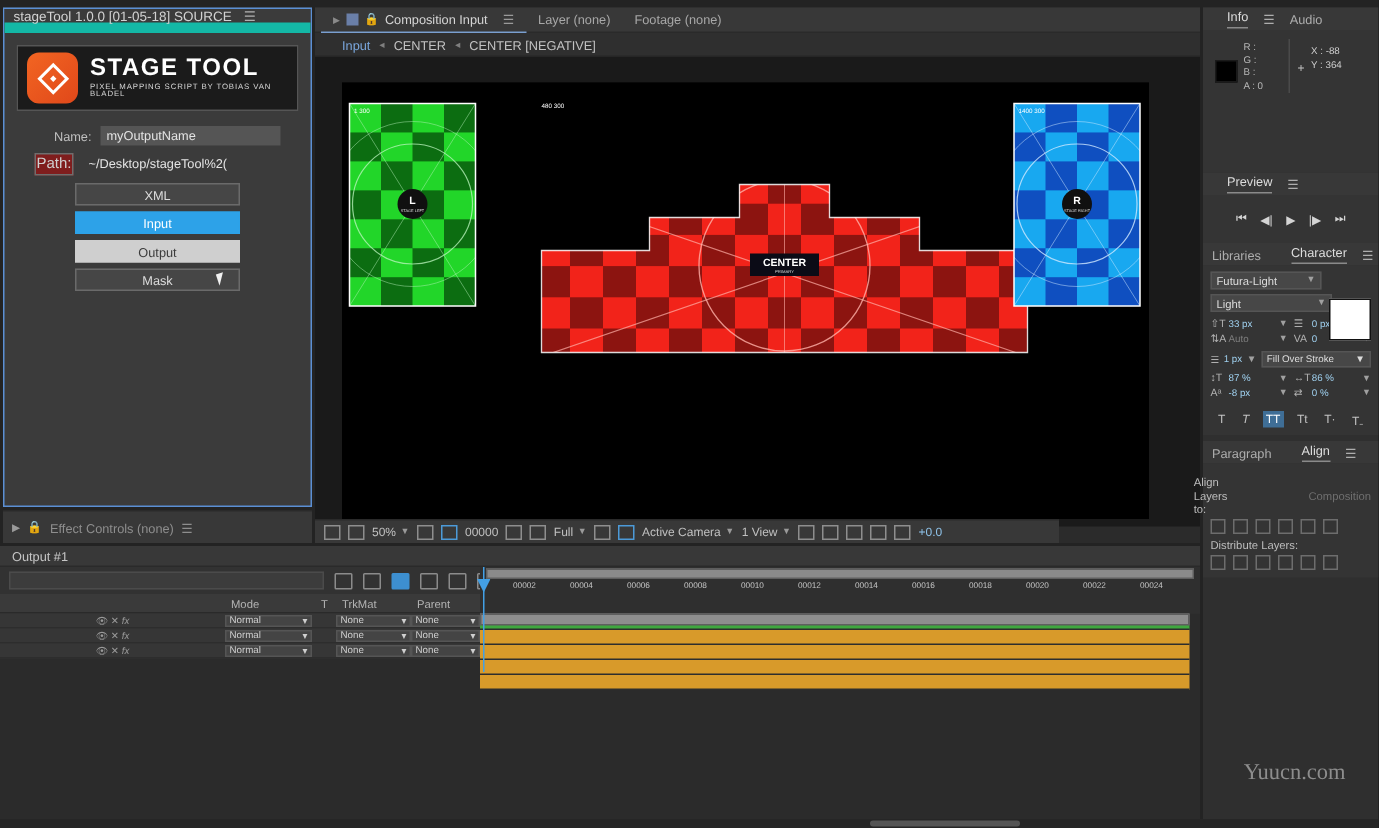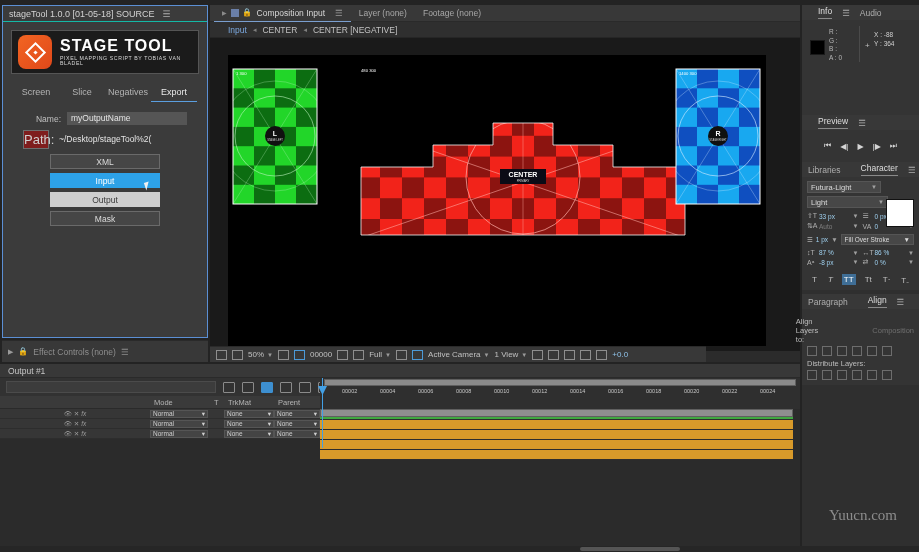--- a/index.html
+++ b/index.html
@@ -13,21 +13,21 @@
   }
   .app { position: relative; width: 919px; height: 552px; background: #232323; }
 
   
   .script-panel {
     position: absolute; left: 2px; top: 5px; width: 206px; height: 333px;
     background: #3b3b3b; border: 1px solid #5b8fd4;
   }
   .sp-title {
     height: 16px; background: #3b3b3b; display: flex; align-items: center;
-    padding: 0 6px; font-size: 9px; color: #d2d2d2; border-bottom: 1px solid #14b8a6;
+    padding: 0 6px; font-size: 9px; color: #d2d2d2; border-bottom: 7px solid #14b8a6;
   }
   .sp-title .menu-ico { margin-left: 8px; font-size: 9px; color: #b0b0b0; }
   .sp-body { padding: 6px; }
   .logo-box {
     background: #1b1b1b; border: 1px solid #555; height: 44px;
     display: flex; align-items: center; padding: 0 6px; margin: 2px 2px 0 2px;
   }
   .logo-mark {
     width: 34px; height: 34px; border-radius: 8px; flex: 0 0 auto;
     background: linear-gradient(135deg,#f26522,#e0481a);
@@ -49,21 +49,21 @@
 
   .tabs { display: flex; gap: 0; margin: 10px 4px 0 4px; }
   .tab { flex: 1; text-align: center; font-size: 9px; color: #b4b4b4; padding: 3px 0 4px 0; cursor: default; }
   .tab.active { color: #e8e8e8; border-bottom: 1px solid #5b9fe0; }
 
   .form { margin: 10px 14px 0 14px; }
   .frow { display: flex; align-items: center; margin-bottom: 5px; }
   .flabel { width: 44px; text-align: right; font-size: 8.5px; color: #c0c0c0; padding-right: 6px; }
   .flabel.boxed {
     width: 26px; border: 1px solid #6e6e6e; background: #7f1d1d; text-align: center;
-    padding: 1px 0; font-size: 13px; margin-right: 6px; color: #d0d0d0;
+    padding: 1px 0; font-size: 10px; margin-right: 6px; color: #d0d0d0;
   }
   .finput {
     flex: 1; background: #555555; border: none; height: 13px; line-height: 13px;
     padding: 0 4px; font-size: 8.5px; color: #e4e4e4;
   }
   .finput.plain { background: transparent; }
   .btn {
     display: block; width: 110px; margin: 4px auto; height: 15px; line-height: 14px;
     text-align: center; font-size: 8.5px; border: 1px solid #6a6a6a;
     background: #464646; color: #dcdcdc;
@@ -231,26 +231,20 @@
       <div class="logo-box">
         <div class="logo-mark">
           <div class="logo-diamond"></div>
         </div>
         <div class="logo-text">
           <div class="logo-title">STAGE TOOL</div>
           <div class="logo-sub">PIXEL MAPPING SCRIPT BY TOBIAS VAN BLADEL</div>
         </div>
       </div>
 
-      <div class="tabs">
-        <div class="tab">Screen</div>
-        <div class="tab">Slice</div>
-        <div class="tab">Negatives</div>
-        <div class="tab active">Export</div>
-      </div>
 
       <div class="form">
         <div class="frow">
           <div class="flabel">Name:</div>
           <div class="finput">myOutputName</div>
         </div>
         <div class="frow">
           <div class="flabel boxed">Path:</div>
           <div class="finput plain">~/Desktop/stageTool%2(</div>
         </div>

